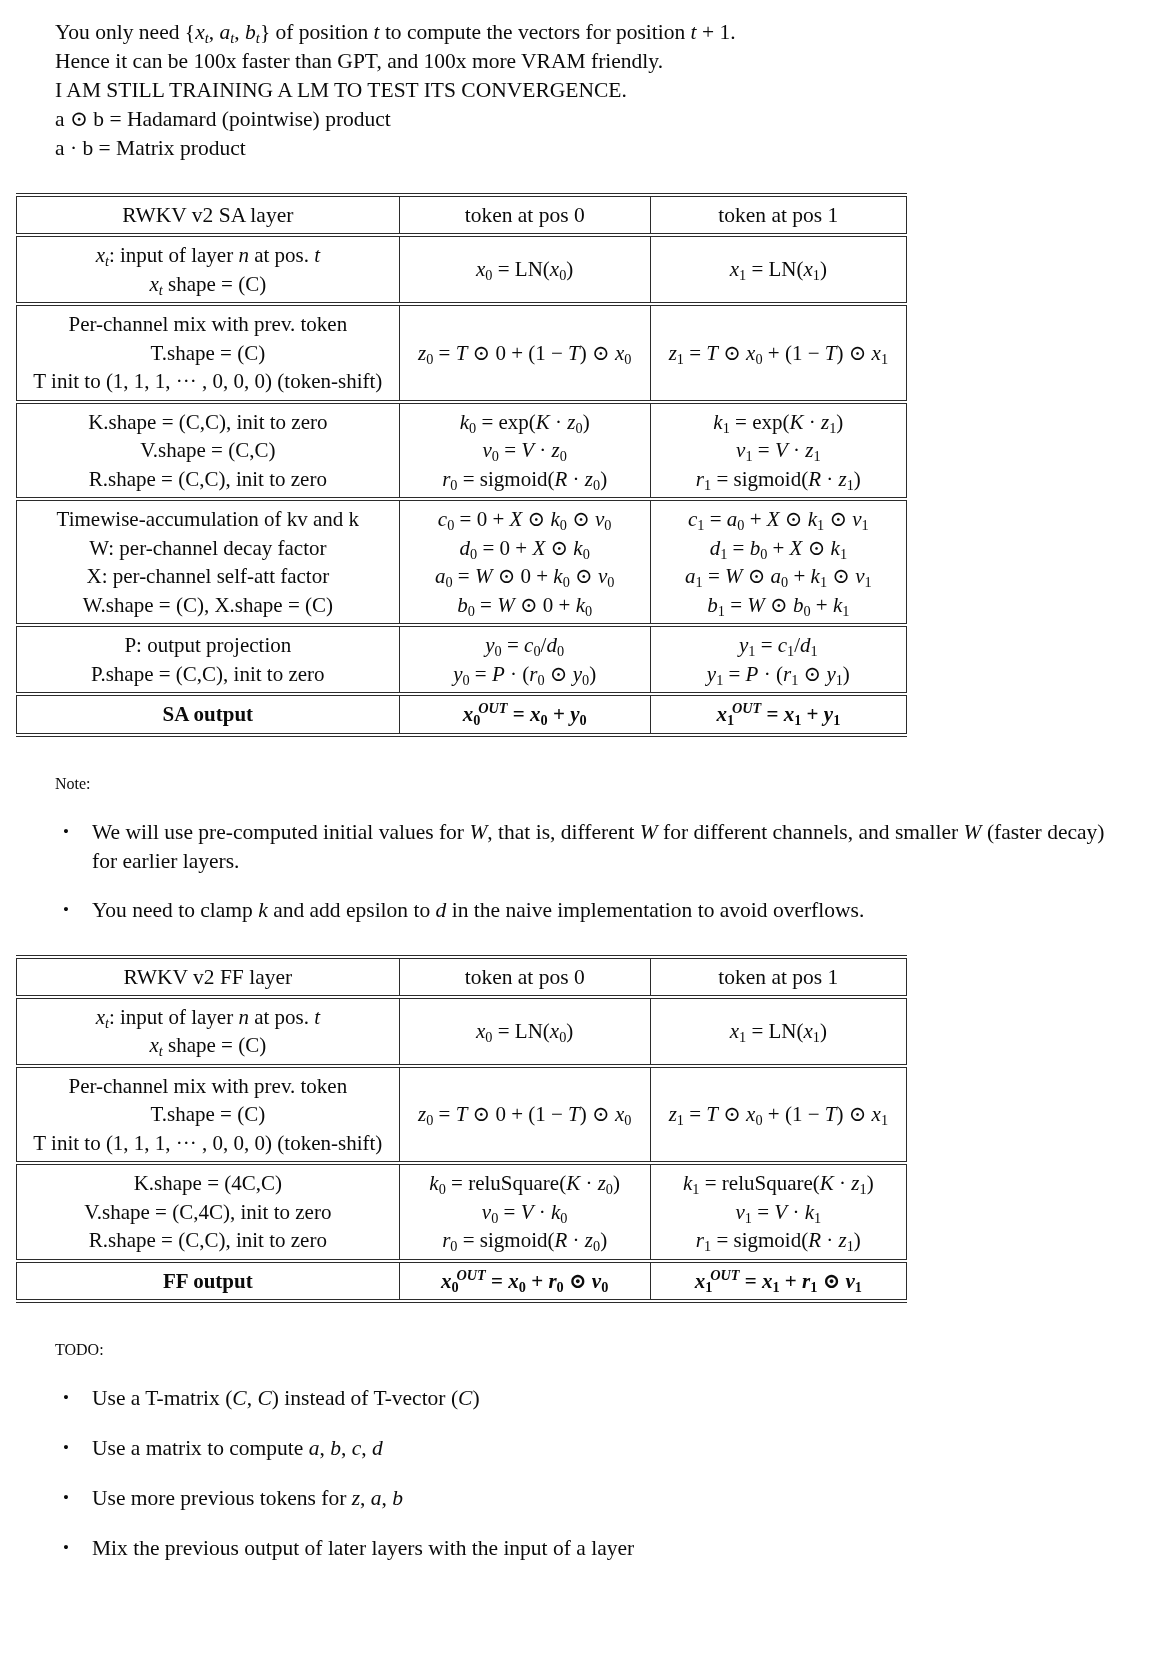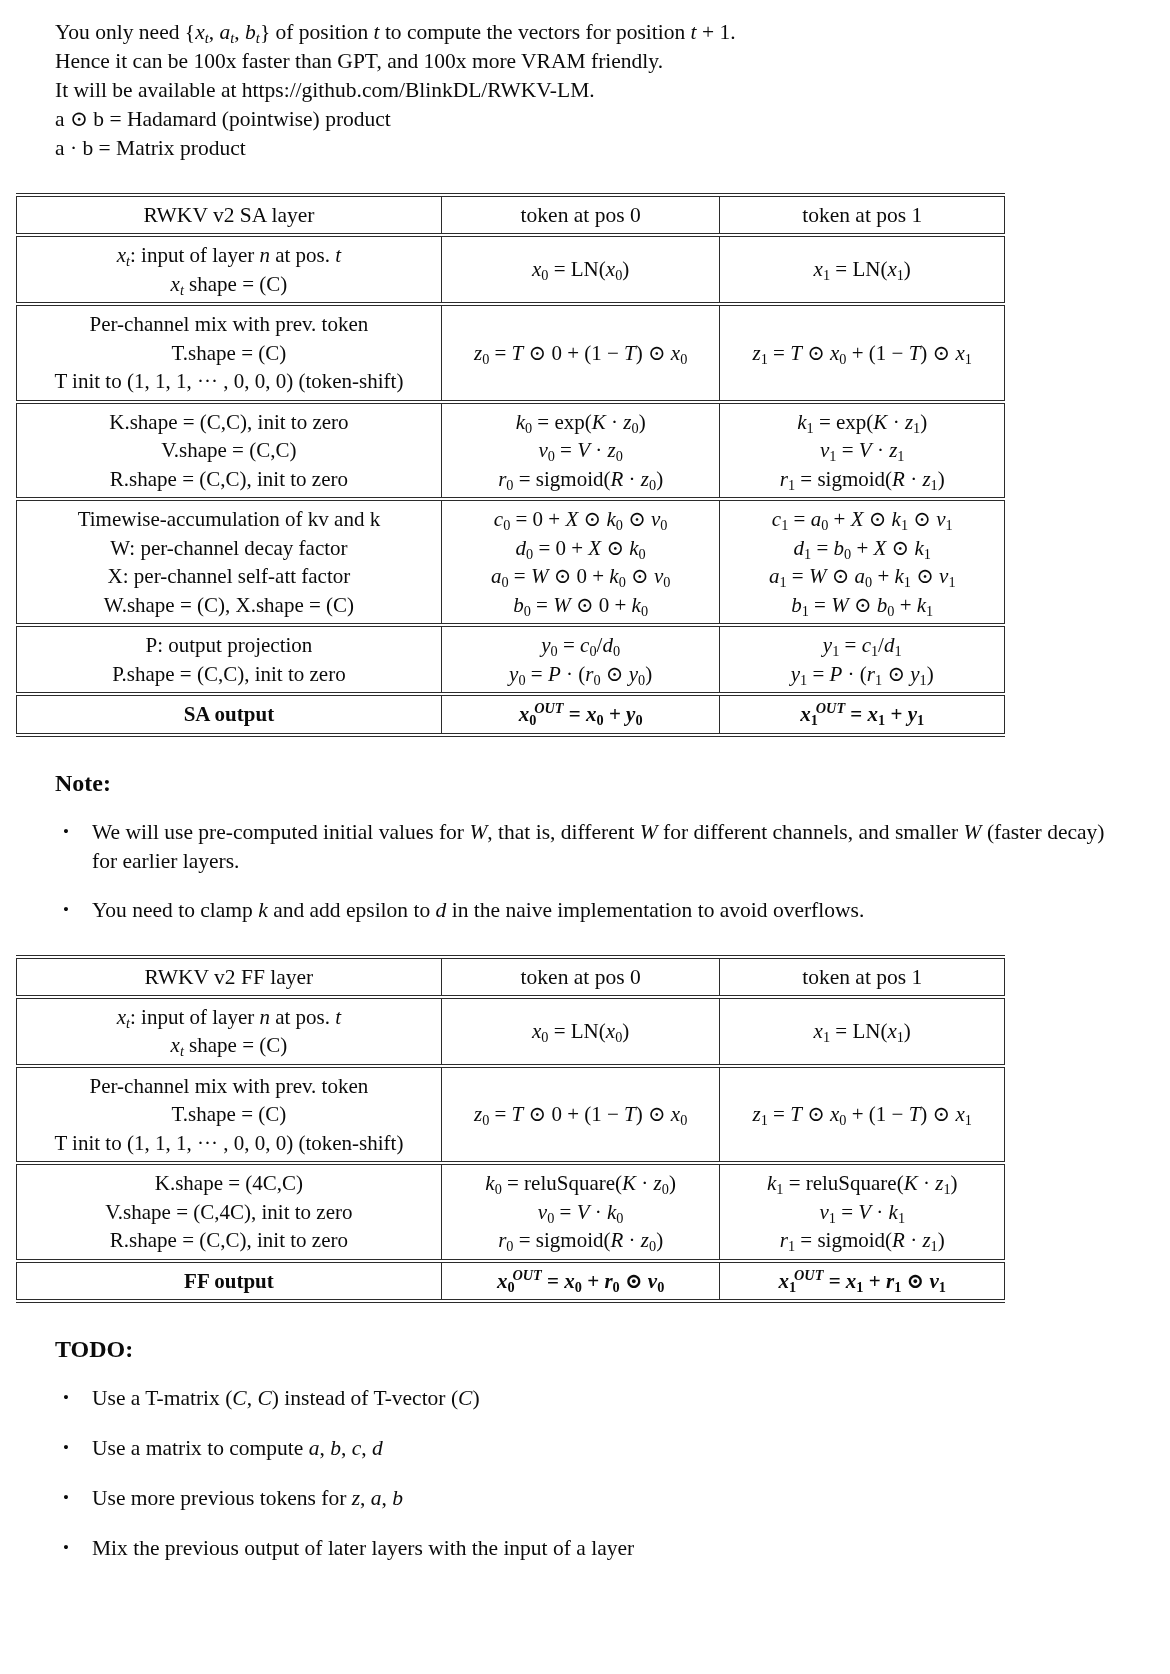--- a/index.html
+++ b/index.html
@@ -13,61 +13,61 @@
   .page{padding:18px 0 10px 0;}
   .doc-title{
     width:1093px;margin:0 0 24px 16px;
     text-align:center;font-weight:bold;font-size:24px;line-height:28px;
   }
   .intro{margin:0 0 0 55px;}
   .intro p{margin:0;font-size:21.5px;line-height:29px;}
   
   table.rwkv{
     border-collapse:collapse;table-layout:fixed;
-    width:989px;margin:30px 0 0 16px;
+    width:891px;margin:30px 0 0 16px;
     font-size:21px;
   }
   table.rwkv th, table.rwkv td{
     border-left:1.6px solid #2b2b2b;
     border-right:1.6px solid #2b2b2b;
     border-top:4px double #2b2b2b;
     text-align:center;vertical-align:middle;
     font-weight:normal;
     padding:4px 6px;
   }
   table.rwkv tr:last-child td{border-bottom:4px double #2b2b2b;font-weight:bold;}
   table.rwkv th{font-size:21.5px;line-height:30px;padding:3px 6px;}
   .ln{line-height:28.5px;}
   sub,sup{font-size:68%;line-height:0;}
   sub{vertical-align:-0.25em;}
   sup{vertical-align:0.55em;}
   sub + sup{margin-left:-0.15em;}
   
-  .sec-heading{margin:32px 0 20px 55px;font-size:24px;font-weight:bold;line-height:29px;}
+  .sec-heading{margin:32px 0 20px 55px;font-size:16px;font-weight:normal;line-height:29px;}
   ul.bullets{list-style:none;margin:0 40px 0 55px;padding:0;}
   ul.bullets li{
     position:relative;margin:0 0 20px 0;padding-left:37px;
     font-size:21.5px;line-height:29px;
   }
   ul.bullets li .bullet{
     position:absolute;left:8px;top:-1px;font-size:17px;
   }
   .note-sec{margin-top:2px;}
   .todo-sec ul.bullets li{margin-bottom:21px;}
 </style>
 </head>
 <body>
 
 <div class="page">
 
 
   <div class="intro">
     <p>You only need {<i>x</i><sub><i>t</i></sub>, <i>a</i><sub><i>t</i></sub>, <i>b</i><sub><i>t</i></sub>} of position <i>t</i> to compute the vectors for position <i>t</i> + 1.</p>
     <p>Hence it can be 100x faster than GPT, and 100x more VRAM friendly.</p>
-    <p>It will be available at https://github.com/BlinkDL/RWKV-LM.</p>
+    <p>I AM STILL TRAINING A LM TO TEST ITS CONVERGENCE.</p>
     <p>a ⊙ b = Hadamard (pointwise) product</p>
     <p>a · b = Matrix product</p>
   </div>
 
   <table class="rwkv">
     <colgroup>
         <col style="width:43%">
         <col style="width:28.2%">
         <col style="width:28.8%">
       </colgroup>

